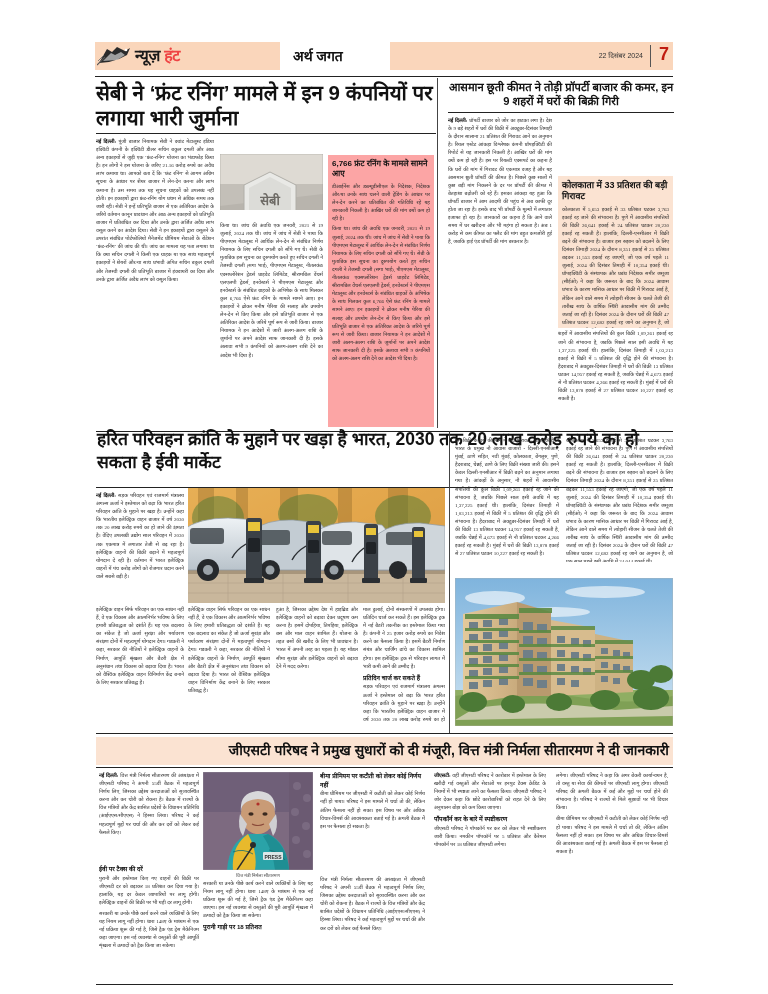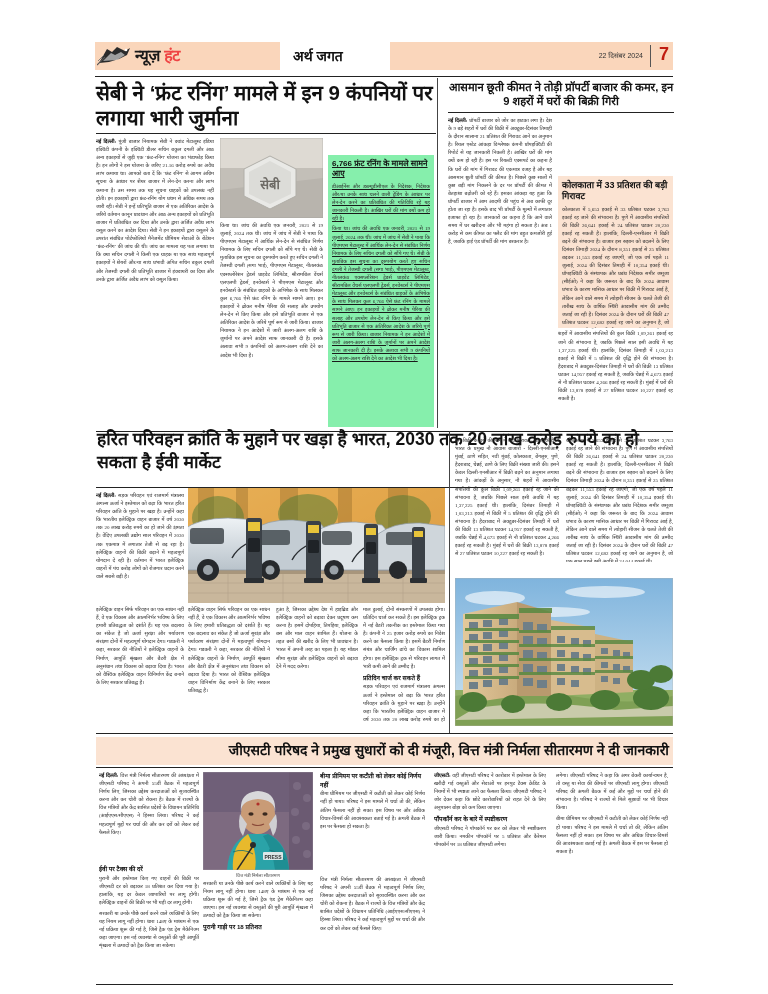--- a/index.html
+++ b/index.html
@@ -24,21 +24,21 @@
 
   
   .hl{font-family:"Liberation Sans",sans-serif;font-weight:bold;color:#111;line-height:1.22;}
   .col-text{font-size:5.0px;line-height:1.62;text-align:justify;color:#2a2a2a;
             font-family:"Liberation Serif",serif;hyphens:auto;word-spacing:0.2px;}
   .col-text b{font-weight:bold;color:#000;}
   .subhead{font-family:"Liberation Sans",sans-serif;font-weight:bold;font-size:6.2px;color:#111;line-height:1.4;margin:3px 0 1px;}
   .boxhead{font-family:"Liberation Sans",sans-serif;font-weight:bold;font-size:9px;line-height:1.25;color:#111;}
 
   .tint{background:#fbe3d2;}
-  .tintlight{background:#86efac;text-decoration:underline;}
+  .tintlight{background:#fca5a5;}
 
   
   .photo{position:absolute;overflow:hidden;background:#ccc;}
   .caption{position:absolute;font-size:4.6px;color:#444;font-family:"Liberation Serif",serif;}
 
   .colbox{position:absolute;overflow:hidden;}
 </style>
 </head>
 <body>
 
@@ -79,21 +79,21 @@
 
   <div class="colbox" style="left:96px;top:138px;width:118px;height:290px;">
     <div class="col-text"><b>नई दिल्ली:</b>
       <span>पूंजी बाजार नियामक सेबी ने क्वांट मेटालूस्ट इंडिया इक्विटी कंपनी के इक्विटी डीलर सचिन बकुल दगली और आठ अन्य इकाइयों से जुड़ी एक ‘फ्रंट-रनिंग’ योजना का भंडाफोड़ किया है। इन लोगों ने इस योजना के जरिए 21.16 करोड़ रुपये का अवैध लाभ कमाया था। आपको बता दें कि ‘फ्रंट रनिंग’ से आगम अग्रिम सूचना के आधार पर शेयर बाजार में लेन-देन करना और लाभ कमाना है। उस समय तक यह सूचना ग्राहकों को उपलब्ध नहीं होती। इन इकाइयों द्वारा फ्रंट-रनिंग योग प्रथम से अधिक समय तक जारी रही। सेबी ने इन्हें प्रतिभूति बाजार से एक अतिरिक्त आदेश के जरिये वर्तमान कानून प्रावधान और आठ अन्य इकाइयों को प्रतिभूति बाजार में प्रतिबंधित कर दिया और उनके द्वारा अर्जित अवैध लाभ वसूल करने का आदेश दिया। सेबी ने इन इकाइयों द्वारा वसूलने के उपरांत संबंधित पोर्टफोलियो मैनेजमेंट प्रीमियम सेवाओं के रोटेशन ‘फ्रंट-रनिंग’ की जांच की थी। जांच का मामला यह पता लगाया था कि क्या सचिन दगली ने किसी एक ग्राहक या एक साथ महत्वपूर्ण इकाइयों ने शेयरों और/या साथ प्रभावी अपित सचिन बकुल दगली और तेजस्वी दगली की प्रतिभूति बाजार में इंक्वायरी का दिया और उनके द्वारा अर्जित अवैध लाभ को वसूल किया।</span></div>
   </div>
 
   <div class="colbox" style="left:220px;top:222px;width:103px;height:206px;">
     <div class="col-text">किया था। जांच की अवधि एक जनवरी, 2021 से 19 जुलाई, 2024 तक थी। जांच में जांच में सेबी ने पाया कि पीएमएस मेटालूस्ट में आर्थिक लेन-देन से संबंधित निर्णय नियामक के लिए सचिन दगली को सौंपे गए थे। सेबी के मुताबिक इस सूचना का दुरुपयोग करते हुए सचिन दगली ने तेजस्वी दगली (सगा भाई), पीएमएस मेटालूस्ट, नीतलकंठ एक्सप्लोरेशन ट्रेडर्स प्राइवेट लिमिटेड, श्रीरामबिल वेंचर्स एलएलपी ट्रेडर्स, इनवेस्टर्स ने पीएमएस मेटालूस्ट और इनवेस्टर्स के संबंधित ग्राहकों के अभिषेक के साथ मिलकर कुल 6,766 ऐसे फ्रंट रनिंग के मामले सामने आए। इन इकाइयों ने ब्रोकर मनीष पेरिया की सलाह और उपयोग लेन-देन से किए किया और इसे प्रतिभूति बाजार से एक अतिरिक्त आदेश के जरिये पूर्ण रूप से जारी किया। बाजार नियामक ने इन आदेशों में जारी अलग-अलग राशि के जुर्मानों पर अपने आदेश साफ जानकारी दी है। इसके अलावा सभी 9 कंपनियों को अलग-अलग राशि देने का आदेश भी दिया है।</div>
   </div>
 
-  <div class="photo" style="left:220px;top:138px;width:103px;height:80px;">
+  <div class="photo" style="left:220px;top:154px;width:103px;height:56px;">
     <svg width="103" height="80" viewBox="0 0 103 80">
       <rect width="103" height="80" fill="#cfcfcb"></rect>
       <rect y="0" width="103" height="30" fill="#dedad3"></rect>
       <rect y="30" width="103" height="50" fill="#c3bfb8"></rect>
       <path d="M0 52 L103 40 L103 80 L0 80 Z" fill="#b8b4ad"></path>
       <g transform="translate(20,18)">
         <polygon points="30,0 56,13 56,40 30,53 4,40 4,13" fill="#e9e9e6" stroke="#b0aea8" stroke-width="1"></polygon>
         <polygon points="30,5 51,16 51,38 30,48 9,38 9,16" fill="#dcdcd8"></polygon>
         <text x="30" y="33" font-family="Liberation Sans" font-size="13" font-weight="bold" fill="#6d6a65" text-anchor="middle">सेबी</text>
       </g>

